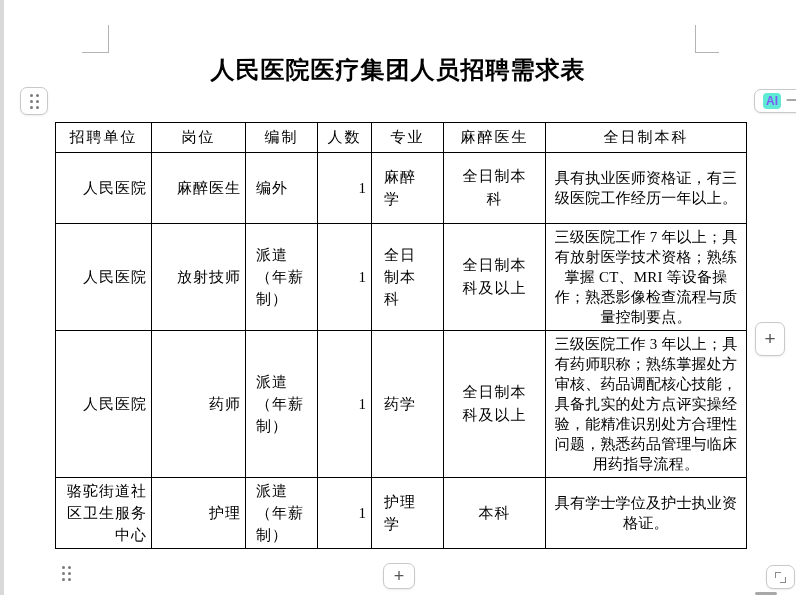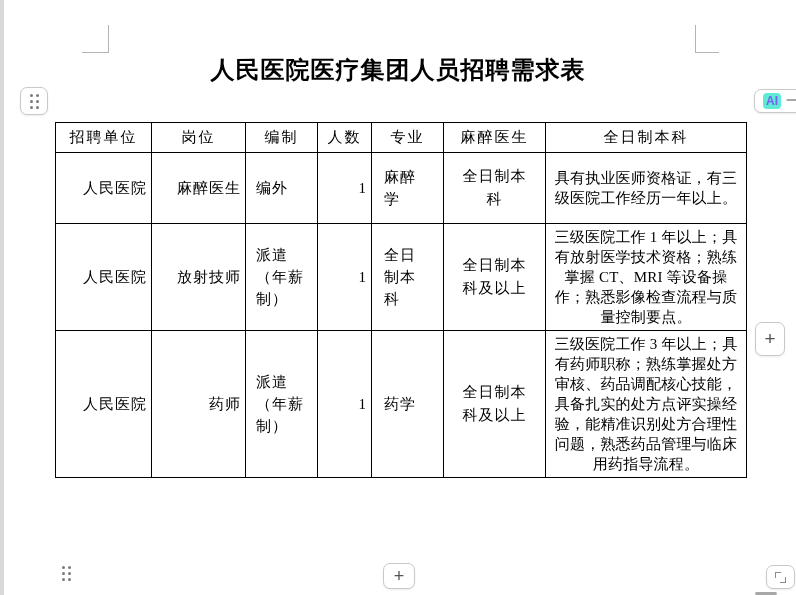--- a/index.html
+++ b/index.html
@@ -101,30 +101,39 @@
         <td class="cell-edu">全日制本科</td>
         <td class="cell-req">具有执业医师资格证，有三级医院工作经历一年以上。</td>
       </tr>
       <tr class="r2">
         <td class="cell-center">人民医院</td>
         <td class="cell-center">放射技师</td>
         <td class="cell-estab">派遣（年薪制）</td>
         <td class="cell-center">1</td>
         <td class="cell-major">全日制本科</td>
         <td class="cell-edu">全日制本科及以上</td>
-        <td class="cell-req">三级医院工作 1 年以上；具有放射医学技术资格；熟练掌握 CT、MRI 等设备操作；熟悉影像检查流程与质量控制要点。</td>
+        <td class="cell-req">三级医院工作 7 年以上；具有放射医学技术资格；熟练掌握 CT、MRI 等设备操作；熟悉影像检查流程与质量控制要点。</td>
       </tr>
       <tr class="r3">
         <td class="cell-center">人民医院</td>
         <td class="cell-center">药师</td>
         <td class="cell-estab">派遣（年薪制）</td>
         <td class="cell-center">1</td>
         <td class="cell-major">药学</td>
         <td class="cell-edu">全日制本科及以上</td>
         <td class="cell-req">三级医院工作 3 年以上；具有药师职称；熟练掌握处方审核、药品调配核心技能，具备扎实的处方点评实操经验，能精准识别处方合理性问题，熟悉药品管理与临床用药指导流程。</td>
+      </tr>
+      <tr class="r4">
+        <td class="cell-center">骆驼街道社区卫生服务中心</td>
+        <td class="cell-center">护理</td>
+        <td class="cell-estab">派遣（年薪制）</td>
+        <td class="cell-center">1</td>
+        <td class="cell-major">护理学</td>
+        <td class="cell-edu">本科</td>
+        <td class="cell-req">具有学士学位及护士执业资格证。</td>
       </tr>
     </tbody>
 </table>
 
 <div class="abs ui-btn plus-right">+</div>
 <div class="abs ui-btn plus-bottom">+</div>
 
 <span class="abs dots dots-handle">
     <i></i>
     <i></i>

